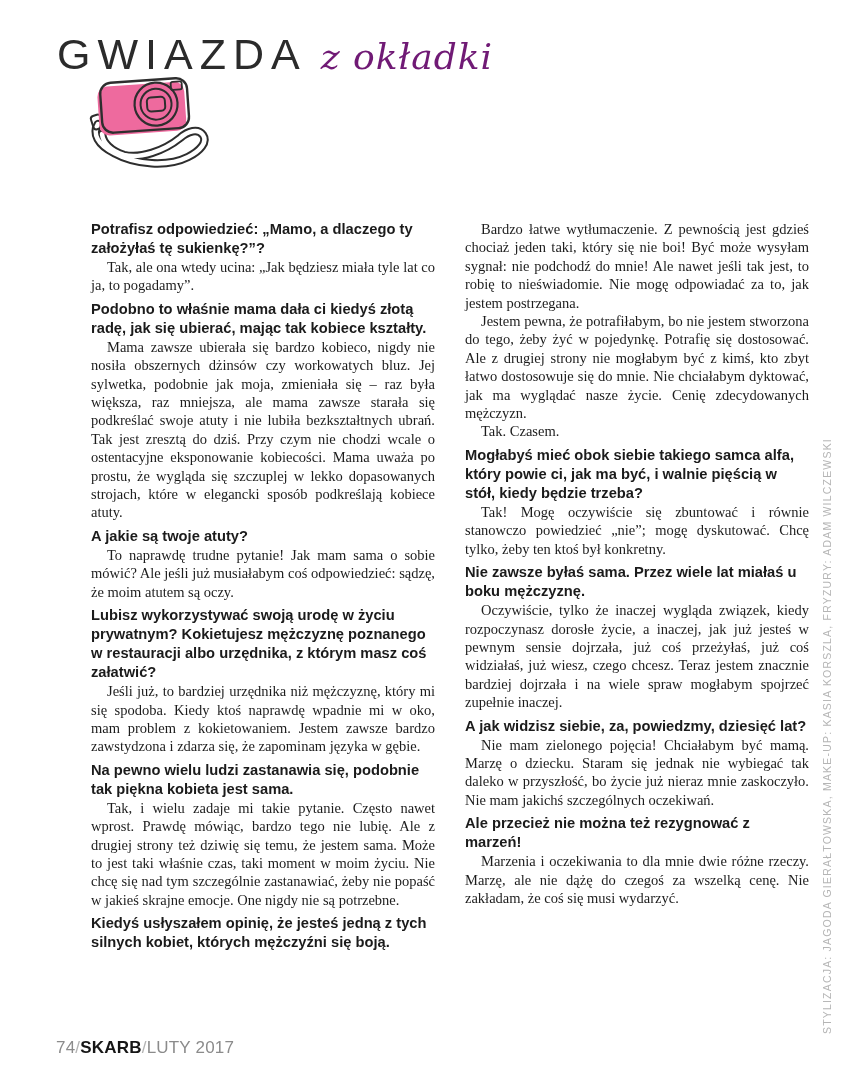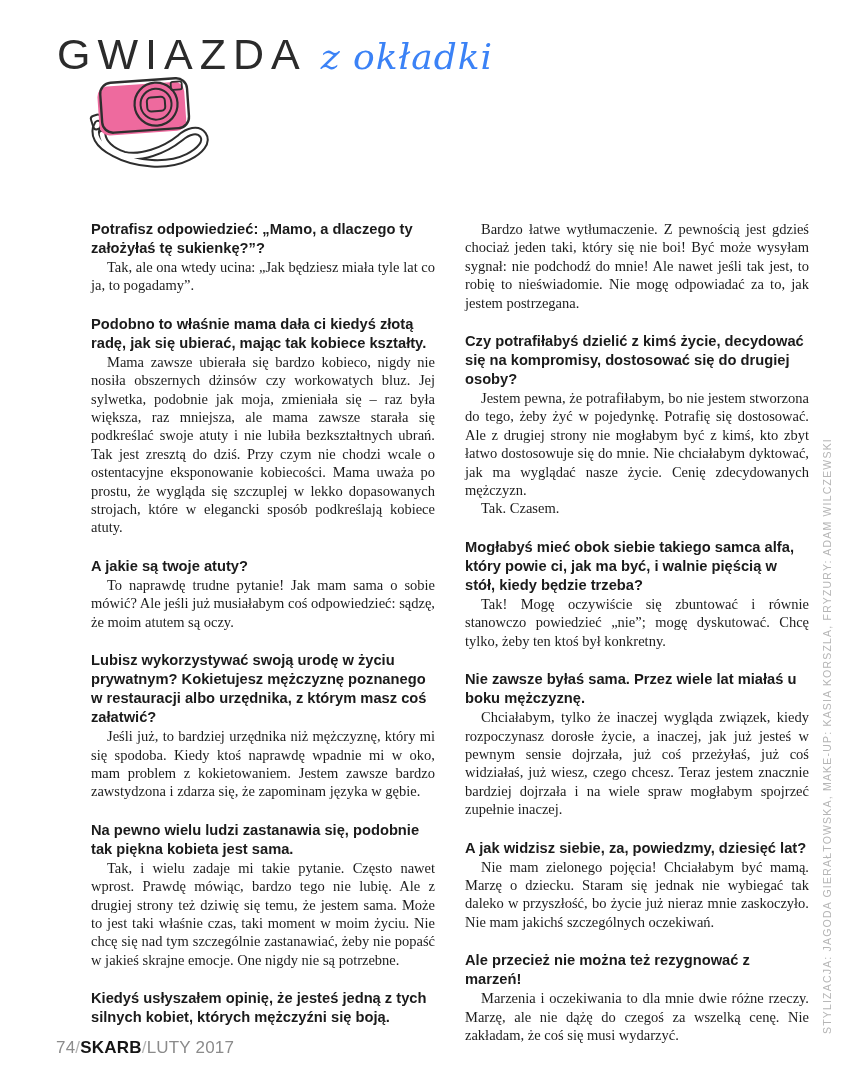--- a/index.html
+++ b/index.html
@@ -19,41 +19,41 @@
     color:#262626;white-space:nowrap;
   }
   .title-main{
     font-family:"Liberation Sans",sans-serif;
     font-size:43px;font-weight:300;
     letter-spacing:7px;color:#2b2b2b;
   }
   .title-accent{
     font-family:"DejaVu Serif","Liberation Serif",serif;
     font-style:italic;font-size:36px;
-    letter-spacing:1px;margin-left:14px;color:#3b82f6;
+    letter-spacing:1px;margin-left:14px;color:#701a75;
   }
 
   
   .camera-wrap{position:absolute;left:84px;top:74px;width:162px;height:120px;}
   .camera-wrap svg{display:block;width:100%;height:100%;}
   .ink{stroke:#2e2e2e;fill:none;}
 
   
   .columns{
     position:absolute;left:91px;top:220px;width:718px;
     display:grid;grid-template-columns:1fr 1fr;column-gap:30px;
   }
   .col p{margin:0;}
   .col p.q{
     font-family:"Liberation Sans",sans-serif;
     font-weight:700;
     font-size:14.7px;line-height:19px;
     color:#1b1b1b;
     text-align:left;
-    margin-top:20px;
+    margin-top:5px;
   }
   .col p.a{
     font-family:"Liberation Serif","DejaVu Serif",serif;
     font-size:14.5px;line-height:18.4px;
     color:#1c1c1c;
     text-align:justify;
     text-indent:16px;
     hyphens:auto;-webkit-hyphens:auto;
   }
   .col p:first-child{margin-top:0;}
@@ -119,27 +119,26 @@
       <p class="q">A jakie są twoje atuty?</p>
       <p class="a">To naprawdę trudne pytanie! Jak mam sama o sobie mówić? Ale jeśli już musiałabym coś odpowiedzieć: sądzę, że moim atutem są oczy.</p>
       <p class="q">Lubisz wykorzystywać swoją urodę w życiu prywatnym? Kokietujesz mężczyznę poznanego w restauracji albo urzędnika, z którym masz coś załatwić?</p>
       <p class="a">Jeśli już, to bardziej urzędnika niż mężczyznę, który mi się spodoba. Kiedy ktoś naprawdę wpadnie mi w oko, mam problem z kokietowaniem. Jestem zawsze bardzo zawstydzona i zdarza się, że zapominam języka w gębie.</p>
       <p class="q">Na pewno wielu ludzi zastanawia się, podobnie tak piękna kobieta jest sama.</p>
       <p class="a">Tak, i wielu zadaje mi takie pytanie. Często nawet wprost. Prawdę mówiąc, bardzo tego nie lubię. Ale z drugiej strony też dziwię się temu, że jestem sama. Może to jest taki właśnie czas, taki moment w moim życiu. Nie chcę się nad tym szczególnie zastanawiać, żeby nie popaść w jakieś skrajne emocje. One nigdy nie są potrzebne.</p>
       <p class="q">Kiedyś usłyszałem opinię, że jesteś jedną z tych silnych kobiet, których mężczyźni się boją.</p>
     </div>
     <div class="col">
       <p class="a">Bardzo łatwe wytłumaczenie. Z pewnością jest gdzieś chociaż jeden taki, który się nie boi! Być może wysyłam sygnał: nie podchodź do mnie! Ale nawet jeśli tak jest, to robię to nieświadomie. Nie mogę odpowiadać za to, jak jestem postrzegana.</p>
-      <p class="q">Czy potrafiłabyś dzielić z kimś życie, decydować się na kompromisy, dostosować się do drugiej osoby?</p>
       <p class="a">Jestem pewna, że potrafiłabym, bo nie jestem stworzona do tego, żeby żyć w pojedynkę. Potrafię się dostosować. Ale z drugiej strony nie mogłabym być z kimś, kto zbyt łatwo dostosowuje się do mnie. Nie chciałabym dyktować, jak ma wyglądać nasze życie. Cenię zdecydowanych mężczyzn.</p>
       <p class="a">Tak. Czasem.</p>
       <p class="q">Mogłabyś mieć obok siebie takiego samca alfa, który powie ci, jak ma być, i walnie pięścią w stół, kiedy będzie trzeba?</p>
       <p class="a">Tak! Mogę oczywiście się zbuntować i równie stanowczo powiedzieć „nie”; mogę dyskutować. Chcę tylko, żeby ten ktoś był konkretny.</p>
       <p class="q">Nie zawsze byłaś sama. Przez wiele lat miałaś u boku mężczyznę.</p>
-      <p class="a">Chciałabym, tylko że inaczej wygląda związek, kiedy rozpoczynasz dorosłe życie, a inaczej, jak już jesteś w pewnym sensie dojrzała, już coś przeżyłaś, już coś widziałaś, już wiesz, czego chcesz. Teraz jestem znacznie bardziej dojrzała i na wiele spraw mogłabym spojrzeć zupełnie inaczej.</p>
+      <p class="a">Oczywiście, tylko że inaczej wygląda związek, kiedy rozpoczynasz dorosłe życie, a inaczej, jak już jesteś w pewnym sensie dojrzała, już coś przeżyłaś, już coś widziałaś, już wiesz, czego chcesz. Teraz jestem znacznie bardziej dojrzała i na wiele spraw mogłabym spojrzeć zupełnie inaczej.</p>
       <p class="q">A jak widzisz siebie, za, powiedzmy, dziesięć lat?</p>
       <p class="a">Nie mam zielonego pojęcia! Chciałabym być mamą. Marzę o dziecku. Staram się jednak nie wybiegać tak daleko w przyszłość, bo życie już nieraz mnie zaskoczyło. Nie mam jakichś szczególnych oczekiwań.</p>
       <p class="q">Ale przecież nie można też rezygnować z marzeń!</p>
       <p class="a">Marzenia i oczekiwania to dla mnie dwie różne rzeczy. Marzę, ale nie dążę do czegoś za wszelką cenę. Nie zakładam, że coś się musi wydarzyć.</p>
     </div>
   </div>
 
   <div class="credits">STYLIZACJA: JAGODA GIERAŁTOWSKA, MAKE-UP: KASIA KORSZLA, FRYZURY: ADAM WILCZEWSKI</div>
 
   <div class="footer">

